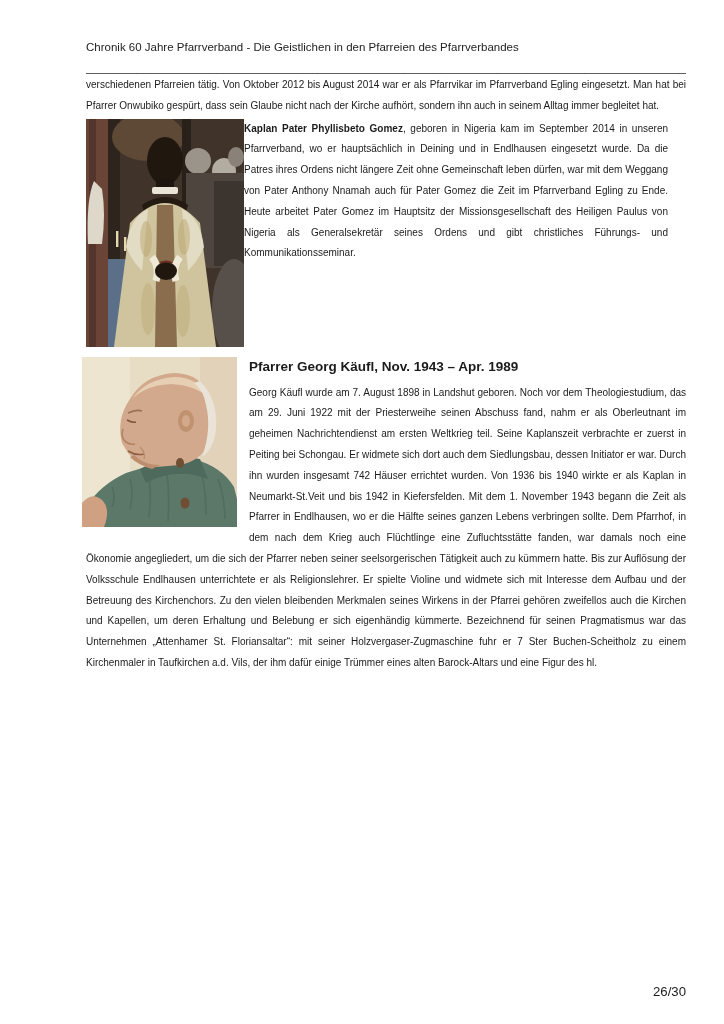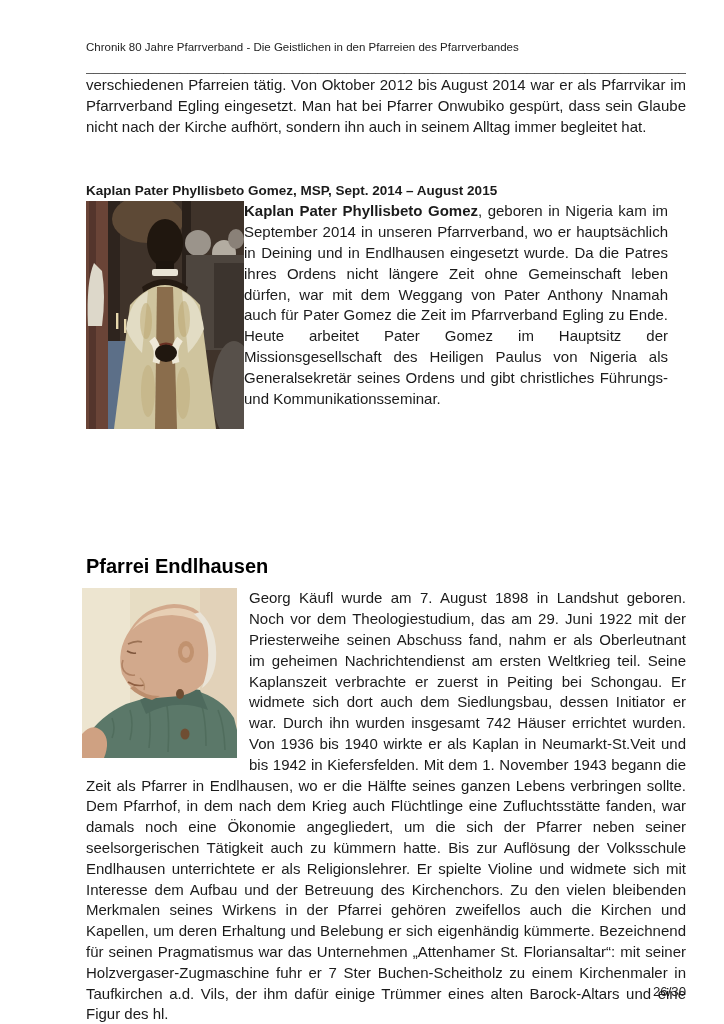--- a/index.html
+++ b/index.html
@@ -31,21 +31,21 @@
     margin-top: 6px;
     height: 15px;
     font-size: 13px;
     line-height: 13px;
     color: #3a3a3a;
     white-space: nowrap;
     overflow: hidden;
   }
   p.body-text {
     margin: 0;
-    font-size: 15px;
+    font-size: 10px;
     line-height: 20.8px;
     text-align: justify;
   }
   .intro-para { margin-top: 16px; }
   .gomez-heading {
     margin-top: 46px;
     font-size: 13.5px;
     font-weight: bold;
     line-height: 16px;
   }
@@ -93,27 +93,26 @@
     right: 38px;
     font-size: 13.2px;
     color: #1b1b1b;
   }
 </style>
 </head>
 <body>
 
 <div class="page">
 
-  <div class="doc-header">Chronik 80 Jahre Pfarrverband - Die Geistlichen in den Pfarreien des Pfarrverbandes</div>
+  <div class="doc-header">Chronik 60 Jahre Pfarrverband - Die Geistlichen in den Pfarreien des Pfarrverbandes</div>
 
   <div class="divider">________________________________________________________________________________________________________________________</div>
 
   <p class="body-text intro-para">verschiedenen Pfarreien tätig. Von Oktober 2012 bis August 2014 war er als Pfarrvikar im Pfarrverband Egling eingesetzt. Man hat bei Pfarrer Onwubiko gespürt, dass sein Glaube nicht nach der Kirche aufhört, sondern ihn auch in seinem Alltag immer begleitet hat.</p>
 
-  <div class="gomez-heading">Kaplan Pater Phyllisbeto Gomez, MSP, Sept. 2014 – August 2015</div>
 
   <div class="gomez-row">
     <span class="photo-frame photo-gomez">
       <svg viewBox="0 0 158 228" xmlns="http://www.w3.org/2000/svg">
         <rect width="158" height="228" fill="#3f332a"></rect>
         <rect x="0" y="0" width="24" height="228" fill="#6a4437"></rect>
         <rect x="3" y="0" width="7" height="228" fill="#54352c"></rect>
         <rect x="22" y="0" width="12" height="150" fill="#2e241e"></rect>
         <ellipse cx="62" cy="18" rx="36" ry="24" fill="#5d4936"></ellipse>
         <rect x="96" y="0" width="9" height="110" fill="#29201a"></rect>
@@ -145,21 +144,20 @@
         <path d="M71 86 L87 86 L91 228 L69 228 Z" fill="#8a6d4c"></path>
         <path d="M66 138 Q74 148 70 162" stroke="#efe9d8" stroke-width="7" fill="none"></path>
         <path d="M94 138 Q86 148 90 162" stroke="#efe9d8" stroke-width="7" fill="none"></path>
         <ellipse cx="80" cy="152" rx="11" ry="9" fill="#20170f"></ellipse>
         <path d="M74 144 q6 -3 12 0" stroke="#6a2f22" stroke-width="2" fill="none"></path>
       </svg>
     </span>
     <p class="body-text gomez-text"><span class="lead-bold">Kaplan Pater Phyllisbeto Gomez</span><span>, geboren in Nigeria kam im September 2014 in unseren Pfarrverband, wo er hauptsächlich in Deining und in Endlhausen eingesetzt wurde. Da die Patres ihres Ordens nicht längere Zeit ohne Gemeinschaft leben dürfen, war mit dem Weggang von Pater Anthony Nnamah auch für Pater Gomez die Zeit im Pfarrverband Egling zu Ende. Heute arbeitet Pater Gomez im Hauptsitz der Missionsgesellschaft des Heiligen Paulus von Nigeria als Generalsekretär seines Ordens und gibt christliches Führungs- und Kommunikationsseminar.</span></p>
   </div>
 
-  <div class="endl-heading">Pfarrei Endlhausen</div>
 
   <div class="kaeufl-block">
     <span class="photo-frame photo-kaeufl">
       <svg viewBox="0 0 155 170" xmlns="http://www.w3.org/2000/svg">
         <rect width="155" height="170" fill="#e7ddc4"></rect>
         <rect width="48" height="170" fill="#ede5d0"></rect>
         <rect x="118" width="37" height="170" fill="#e2d2b9"></rect>
         <path d="M0 170 L4 150 Q18 128 44 116 L70 108 L112 102 Q140 110 152 130 L155 142 L155 170 Z" fill="#5b7869"></path>
         <g stroke="#44604f" stroke-width="1.6" opacity="0.45" fill="none">
           <path d="M30 130 q4 10 0 20"></path>
@@ -179,18 +177,19 @@
         <path d="M45 63 q5 3 9 2" stroke="#7e563c" stroke-width="1.6" fill="none"></path>
         <path d="M41 72 q-3 8 3 13 q4 3 9 2" stroke="#b08264" stroke-width="1.6" fill="none"></path>
         <path d="M46 94 q8 5 16 3" stroke="#8e5f42" stroke-width="1.6" fill="none"></path>
         <path d="M58 90 q6 6 4 12" stroke="#b98f6e" stroke-width="1.3" fill="none"></path>
         <path d="M52 98 Q62 108 78 108 L70 112 Q56 108 48 100 Z" fill="#bc8e6d"></path>
         <ellipse cx="98" cy="106" rx="4" ry="5" fill="#6f4e33"></ellipse>
         <ellipse cx="103" cy="146" rx="4.5" ry="5.5" fill="#6f4e33"></ellipse>
         <path d="M0 170 L0 146 Q10 134 20 143 Q29 152 22 170 Z" fill="#cfa182"></path>
       </svg>
     </span>
+    <div class="kaeufl-heading">Pfarrer Georg Käufl, Nov. 1943 – Apr. 1989</div>
     <p class="body-text">Georg Käufl wurde am 7. August 1898 in Landshut geboren. Noch vor dem Theologiestudium, das am 29. Juni 1922 mit der Priesterweihe seinen Abschuss fand, nahm er als Oberleutnant im geheimen Nachrichtendienst am ersten Weltkrieg teil. Seine Kaplanszeit verbrachte er zuerst in Peiting bei Schongau. Er widmete sich dort auch dem Siedlungsbau, dessen Initiator er war. Durch ihn wurden insgesamt 742 Häuser errichtet wurden. Von 1936 bis 1940 wirkte er als Kaplan in Neumarkt-St.Veit und bis 1942 in Kiefersfelden. Mit dem 1. November 1943 begann die Zeit als Pfarrer in Endlhausen, wo er die Hälfte seines ganzen Lebens verbringen sollte. Dem Pfarrhof, in dem nach dem Krieg auch Flüchtlinge eine Zufluchtsstätte fanden, war damals noch eine Ökonomie angegliedert, um die sich der Pfarrer neben seiner seelsorgerischen Tätigkeit auch zu kümmern hatte. Bis zur Auflösung der Volksschule Endlhausen unterrichtete er als Religionslehrer. Er spielte Violine und widmete sich mit Interesse dem Aufbau und der Betreuung des Kirchenchors. Zu den vielen bleibenden Merkmalen seines Wirkens in der Pfarrei gehören zweifellos auch die Kirchen und Kapellen, um deren Erhaltung und Belebung er sich eigenhändig kümmerte. Bezeichnend für seinen Pragmatismus war das Unternehmen „Attenhamer St. Floriansaltar“:  mit seiner Holzvergaser-Zugmaschine fuhr er 7 Ster Buchen-Scheitholz zu einem Kirchenmaler in Taufkirchen a.d. Vils, der ihm dafür einige Trümmer eines alten Barock-Altars und eine Figur des hl.</p>
   </div>
 
 </div>
 
 <div class="page-number">26/30</div>
 
 </body></html>

